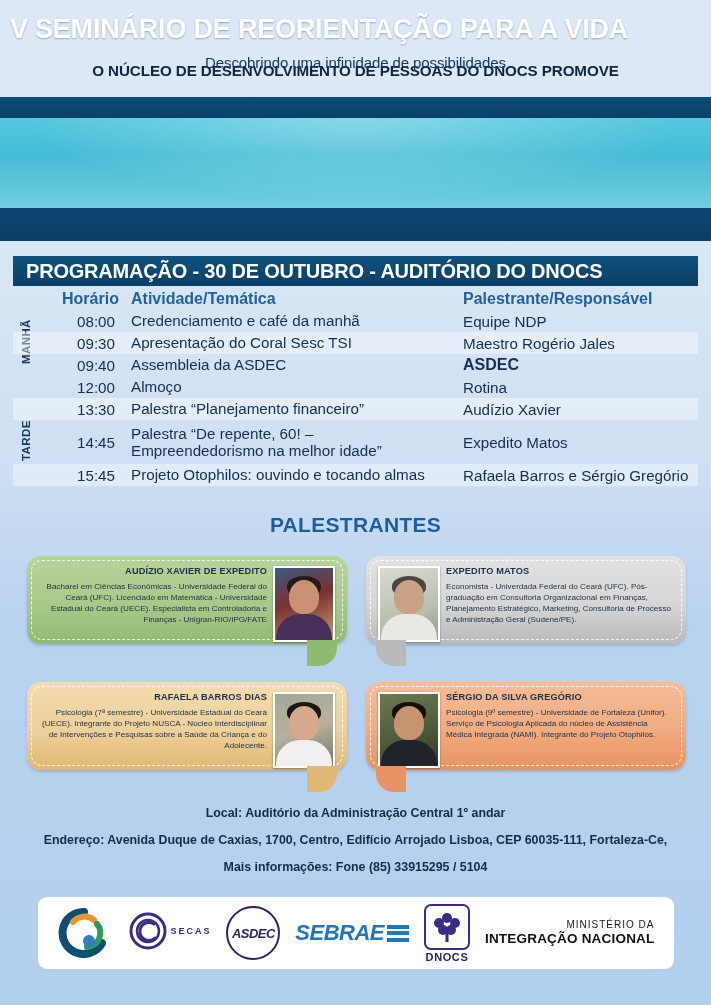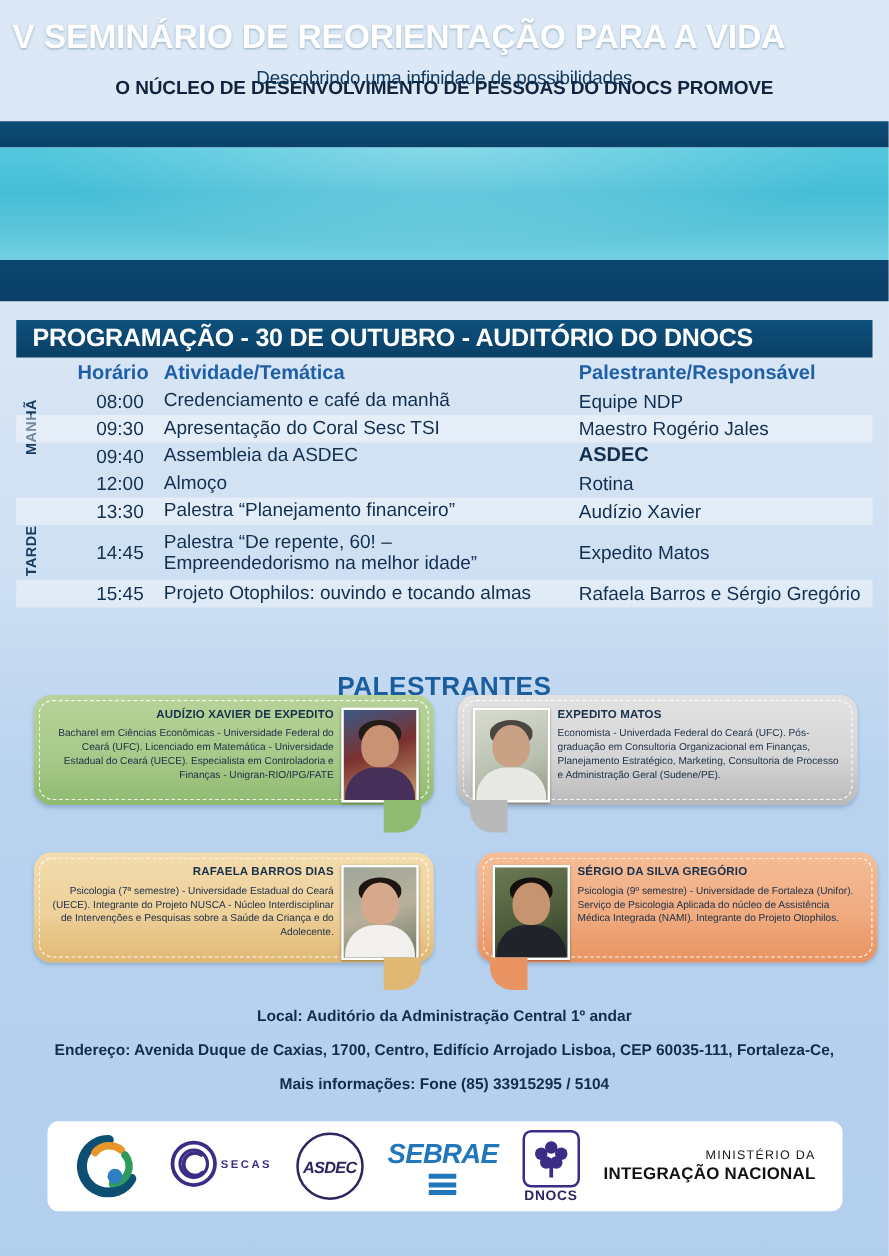--- a/index.html
+++ b/index.html
@@ -165,21 +165,20 @@
   
   .palestrantes-title {
     position: absolute;
     top: 513px; left: 0;
     width: 711px;
     text-align: center;
     font-size: 21px;
     font-weight: bold;
     color: #1b5d9e;
     letter-spacing: 0.3px;
-    margin-top: 25px;
   }
 
   
   .card {
     position: absolute;
     width: 320px;
     height: 88px;
     border-radius: 14px;
     box-sizing: border-box;
     box-shadow: 0 2px 3px rgba(40,70,110,0.22);
@@ -260,21 +259,21 @@
   .tail.right { right: 10px; border-radius: 0 0 18px 0; }
   .tail.left  { left: 10px;  border-radius: 0 0 0 18px; }
 
   
   .card.green  { background: linear-gradient(180deg, #b8d39a 0%, #a8c98a 55%, #8fba70 100%); }
   .card.green .tail  { background: #8fba70; }
   .card.gray   { background: linear-gradient(180deg, #e2e2e2 0%, #d6d6d6 55%, #b9b9b9 100%); }
   .card.gray .tail   { background: #b9b9b9; }
   .card.tan    { background: linear-gradient(180deg, #f3dcae 0%, #eed09a 55%, #e0b873 100%); }
   .card.tan .tail    { background: #e0b873; }
-  .card.orange { background: linear-gradient(180deg, #f5bd98 0%, #f0ab80 55%, #e89361 100%); margin-left: 16px; }
+  .card.orange { background: linear-gradient(180deg, #f5bd98 0%, #f0ab80 55%, #e89361 100%); }
   .card.orange .tail { background: #e89361; }
 
   #card-audizio { top: 556px; left: 27px; }
   #card-expedito { top: 556px; left: 366px; }
   #card-rafaela { top: 682px; left: 27px; }
   #card-sergio  { top: 682px; left: 366px; }
 
   
   .footer-info {
     position: absolute;
@@ -313,21 +312,21 @@
     border-radius: 50%;
     border: 2px solid #2b2560;
     display: flex; align-items: center; justify-content: center;
     position: relative;
   }
   .asdec-circle .asdec-txt {
     font-size: 13px; font-weight: bold; color: #2b2560;
     font-style: italic; letter-spacing: -0.5px;
   }
 
-  .sebrae-logo { display: flex; align-items: center; gap: 3px; flex-direction: column; }
+  .sebrae-logo { display: flex; align-items: center; gap: 3px; }
   .sebrae-word {
     font-size: 22px; font-weight: bold; font-style: italic;
     color: #2277bb; letter-spacing: -0.5px;
   }
   .sebrae-bars { display: flex; flex-direction: column; gap: 2.5px; }
   .sebrae-bars span { display: block; width: 22px; height: 4px; background: #2277bb; }
 
   .dnocs-logo { display: flex; flex-direction: column; align-items: center; }
   .dnocs-box {
     width: 42px; height: 42px;

